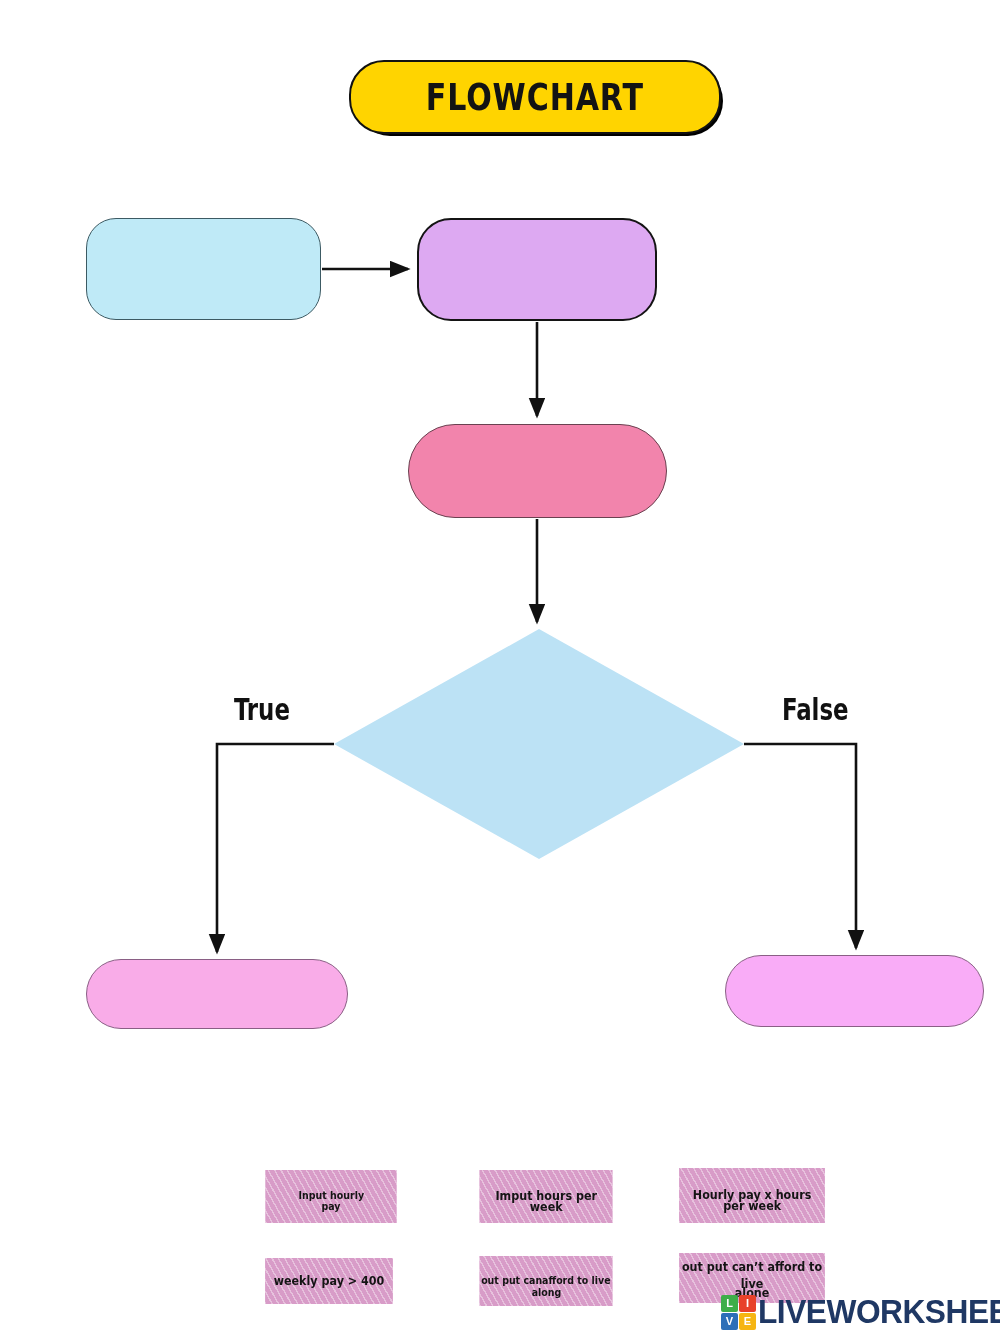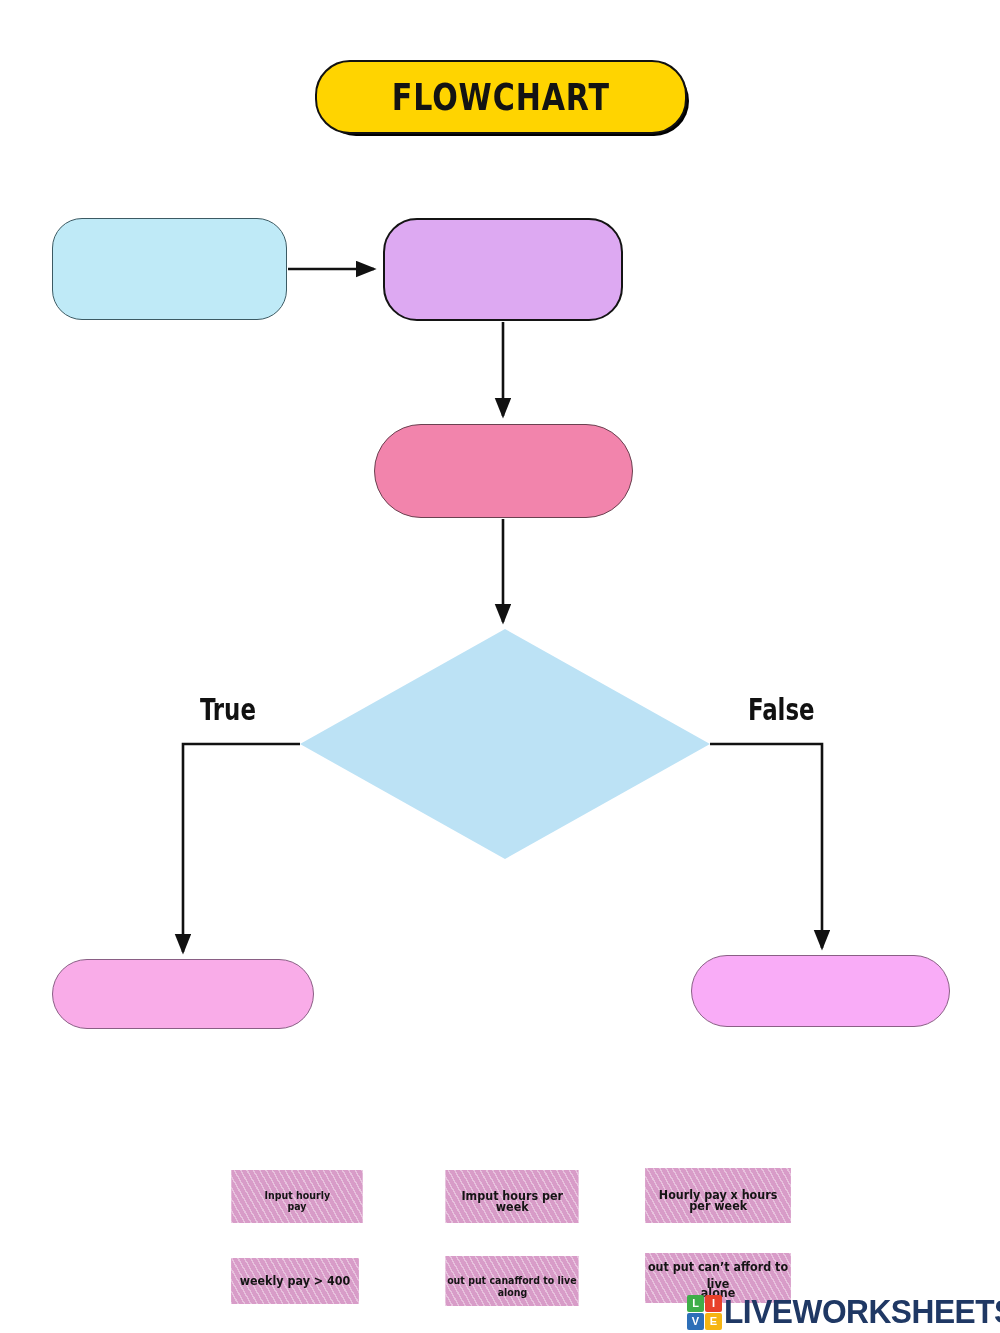--- a/index.html
+++ b/index.html
@@ -3,21 +3,21 @@
 <meta charset="utf-8">
 <style>
   html,body{margin:0;padding:0;}
   body{
     width:1000px;height:1333px;
     background:#ffffff;
     font-family:"Liberation Sans", sans-serif;
     overflow:hidden;
     position:relative;
   }
-  #sheet{position:absolute;inset:0;}
+  #sheet{position:absolute;inset:0;margin-left:34px;}
 
   
   .title-shadow{
     position:absolute;left:321px;top:66px;width:368px;height:70px;
     background:#000000;border-radius:35px;
   }
   .title-banner{
     position:absolute;left:315px;top:60px;width:368px;height:70px;
     background:#FFD400;border:2px solid #111111;border-radius:35px;
     display:flex;align-items:center;justify-content:center;

